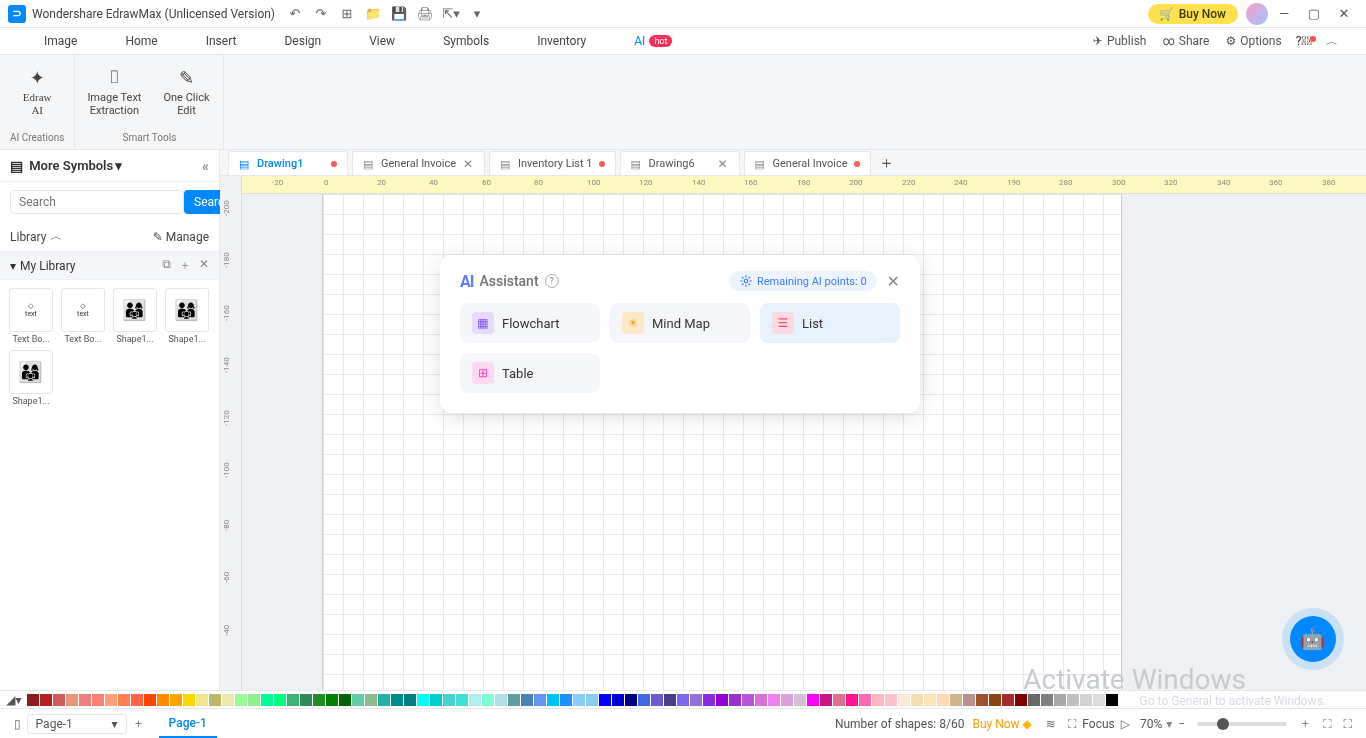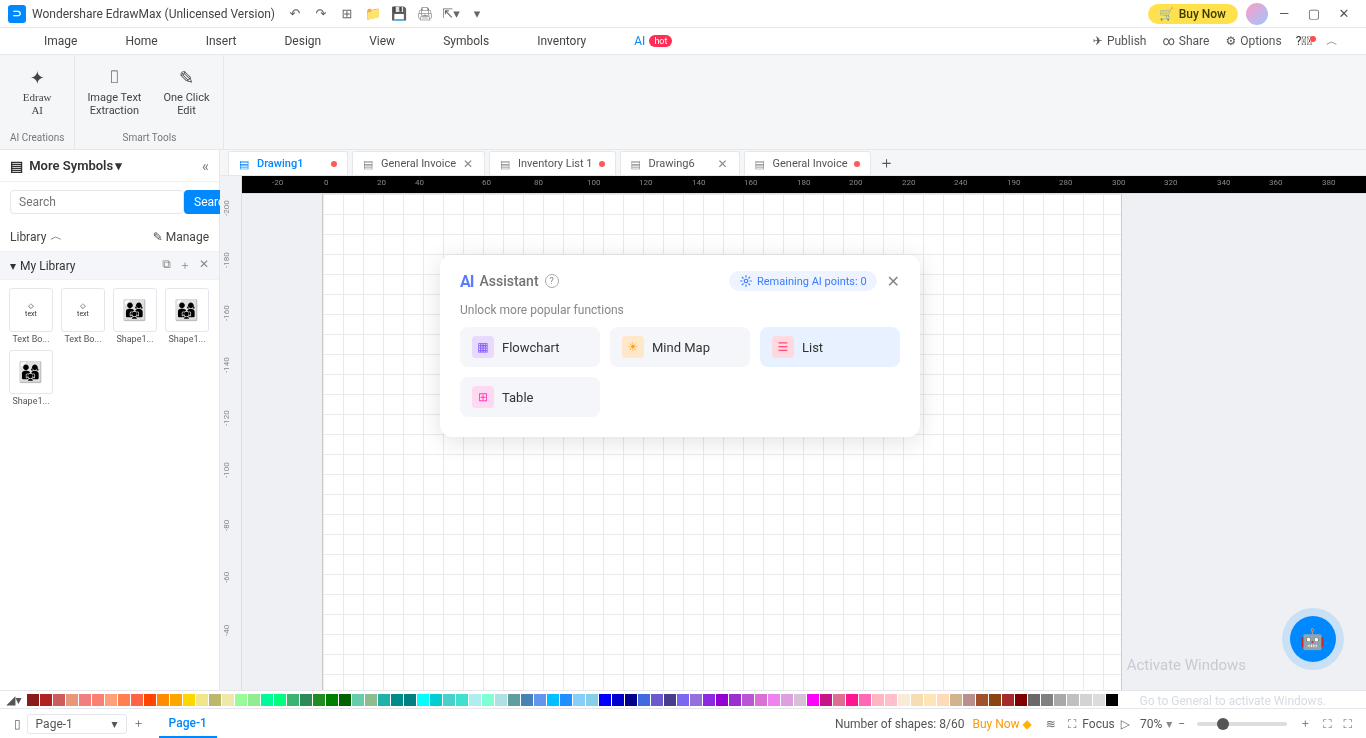--- a/index.html
+++ b/index.html
@@ -62,21 +62,21 @@
 .doc-tab.active .tab-icon { color:#0088ff; }
 .doc-tab .tab-name { flex:1; overflow:hidden; text-overflow:ellipsis; white-space:nowrap; }
 .doc-tab .tab-close { width:12px; height:12px; color:#888; flex-shrink:0; cursor:pointer; font-size:12px; display:flex; align-items:center; justify-content:center; }
 .doc-tab .tab-dot { width:6px; height:6px; background:#ff5a5a; border-radius:50%; flex-shrink:0; }
 .add-tab { width:24px; height:24px; display:flex; align-items:center; justify-content:center; cursor:pointer; color:#555; font-size:16px; }
 
 .canvas-wrap { flex:1; position:relative; display:flex; }
 .ruler-v { width:22px; background:#f0f2f5; border-right:1px solid #ddd; position:relative; font-size:8px; color:#888; }
 .ruler-v .tick { position:absolute; left:2px; transform:rotate(-90deg); transform-origin:left top; }
 .canvas-inner { flex:1; overflow:hidden; position:relative; }
-.ruler-h { height:18px; background:#000000; border-bottom:1px solid #ddd; position:relative; font-size:8px; color:#888; }
+.ruler-h { height:18px; background:#fef9c3; border-bottom:1px solid #ddd; position:relative; font-size:8px; color:#888; }
 .ruler-h .tick { position:absolute; top:2px; }
 .canvas-bg { position:absolute; top:18px; left:0; right:0; bottom:0; background:#eef0f3; }
 .canvas-page { position:absolute; top:0; left:80px; width:800px; height:100%; background:#fff; 
   background-image:linear-gradient(#e8eaed 1px,transparent 1px),linear-gradient(90deg,#e8eaed 1px,transparent 1px);
   background-size:20px 20px; border-left:1px solid #ccc; border-right:1px solid #ccc; }
 
 
 .ai-panel { position:absolute; left:440px; top:255px; width:480px; background:#fff; border-radius:12px; box-shadow:0 4px 24px rgba(0,0,0,0.12); padding:16px 20px 20px; z-index:10; }
 .ai-header { display:flex; align-items:center; margin-bottom:12px; }
 .ai-logo { color:#5b7cff; font-weight:700; font-size:16px; margin-right:6px; letter-spacing:-1px; }
@@ -96,21 +96,21 @@
 .ai-func-icon { width:22px; height:22px; border-radius:4px; display:flex; align-items:center; justify-content:center; font-size:12px; }
 .fc-flow { background:#e8d9ff; color:#7b4fff; }
 .fc-mind { background:#ffe8c9; color:#ff9f1a; }
 .fc-list { background:#ffd9e0; color:#ff4d7a; }
 .fc-table { background:#ffd9f2; color:#ff3db5; }
 
 
 .chat-bubble { position:absolute; right:30px; bottom:76px; width:46px; height:46px; border-radius:50%; background:#0088ff; box-shadow:0 0 0 8px rgba(0,136,255,0.15); display:flex; align-items:center; justify-content:center; color:#fff; cursor:pointer; font-size:20px; z-index:20; }
 
 
-.watermark { position:absolute; right:120px; bottom:64px; color:#c7cbd1; font-size:15px; pointer-events:none; z-index:2; }
+.watermark { position:absolute; right:120px; bottom:42px; color:#c7cbd1; font-size:28px; pointer-events:none; z-index:2; }
 .watermark2 { position:absolute; right:40px; bottom:30px; color:#d7dbe1; font-size:12px; pointer-events:none; z-index:2; }
 
 
 .color-bar { height:18px; display:flex; align-items:center; padding:0 6px; border-top:1px solid #e5e7eb; background:#fff; gap:1px; }
 .color-tool { width:16px; height:16px; margin-right:4px; cursor:pointer; color:#555; display:flex; align-items:center; justify-content:center; }
 .color-sw { width:12px; height:12px; cursor:pointer; }
 
 
 .statusbar { height:30px; background:#fff; border-top:1px solid #e5e7eb; display:flex; align-items:center; padding:0 8px; font-size:12px; color:#555; }
 .sb-icon { padding:0 6px; cursor:pointer; color:#666; display:flex; align-items:center; }
@@ -307,21 +307,21 @@
         <span class="tick" style="top:302px">-100</span>
         <span class="tick" style="top:355px">-80</span>
         <span class="tick" style="top:407px">-60</span>
         <span class="tick" style="top:460px">-40</span>
       </div>
       <div class="canvas-inner">
         <div class="ruler-h">
           <span class="tick" style="left:30px">-20</span>
           <span class="tick" style="left:82px">0</span>
           <span class="tick" style="left:135px">20</span>
-          <span class="tick" style="left:173px">40</span>
+          <span class="tick" style="left:187px">40</span>
           <span class="tick" style="left:240px">60</span>
           <span class="tick" style="left:292px">80</span>
           <span class="tick" style="left:345px">100</span>
           <span class="tick" style="left:397px">120</span>
           <span class="tick" style="left:450px">140</span>
           <span class="tick" style="left:502px">160</span>
           <span class="tick" style="left:555px">180</span>
           <span class="tick" style="left:607px">200</span>
           <span class="tick" style="left:660px">220</span>
           <span class="tick" style="left:712px">240</span>
@@ -349,21 +349,20 @@
     <span class="ai-header-spacer"></span>
     <span class="ai-points">
       <svg viewBox="0 0 24 24" fill="none" stroke="currentColor" stroke-width="2">
           <circle cx="12" cy="12" r="3"></circle>
           <path d="M12 2v4M12 18v4M4.93 4.93l2.83 2.83M16.24 16.24l2.83 2.83M2 12h4M18 12h4M4.93 19.07l2.83-2.83M16.24 7.76l2.83-2.83"></path>
         </svg>
       <span>Remaining AI points: 0</span>
     </span>
     <span class="ai-close">✕</span>
   </div>
-  <div class="ai-subtitle">Unlock more popular functions</div>
   <div class="ai-funcs">
     <div class="ai-func">
       <span class="ai-func-icon fc-flow">▦</span>
       <span>Flowchart</span>
     </div>
     <div class="ai-func">
       <span class="ai-func-icon fc-mind">☀</span>
       <span>Mind Map</span>
     </div>
     <div class="ai-func selected">

